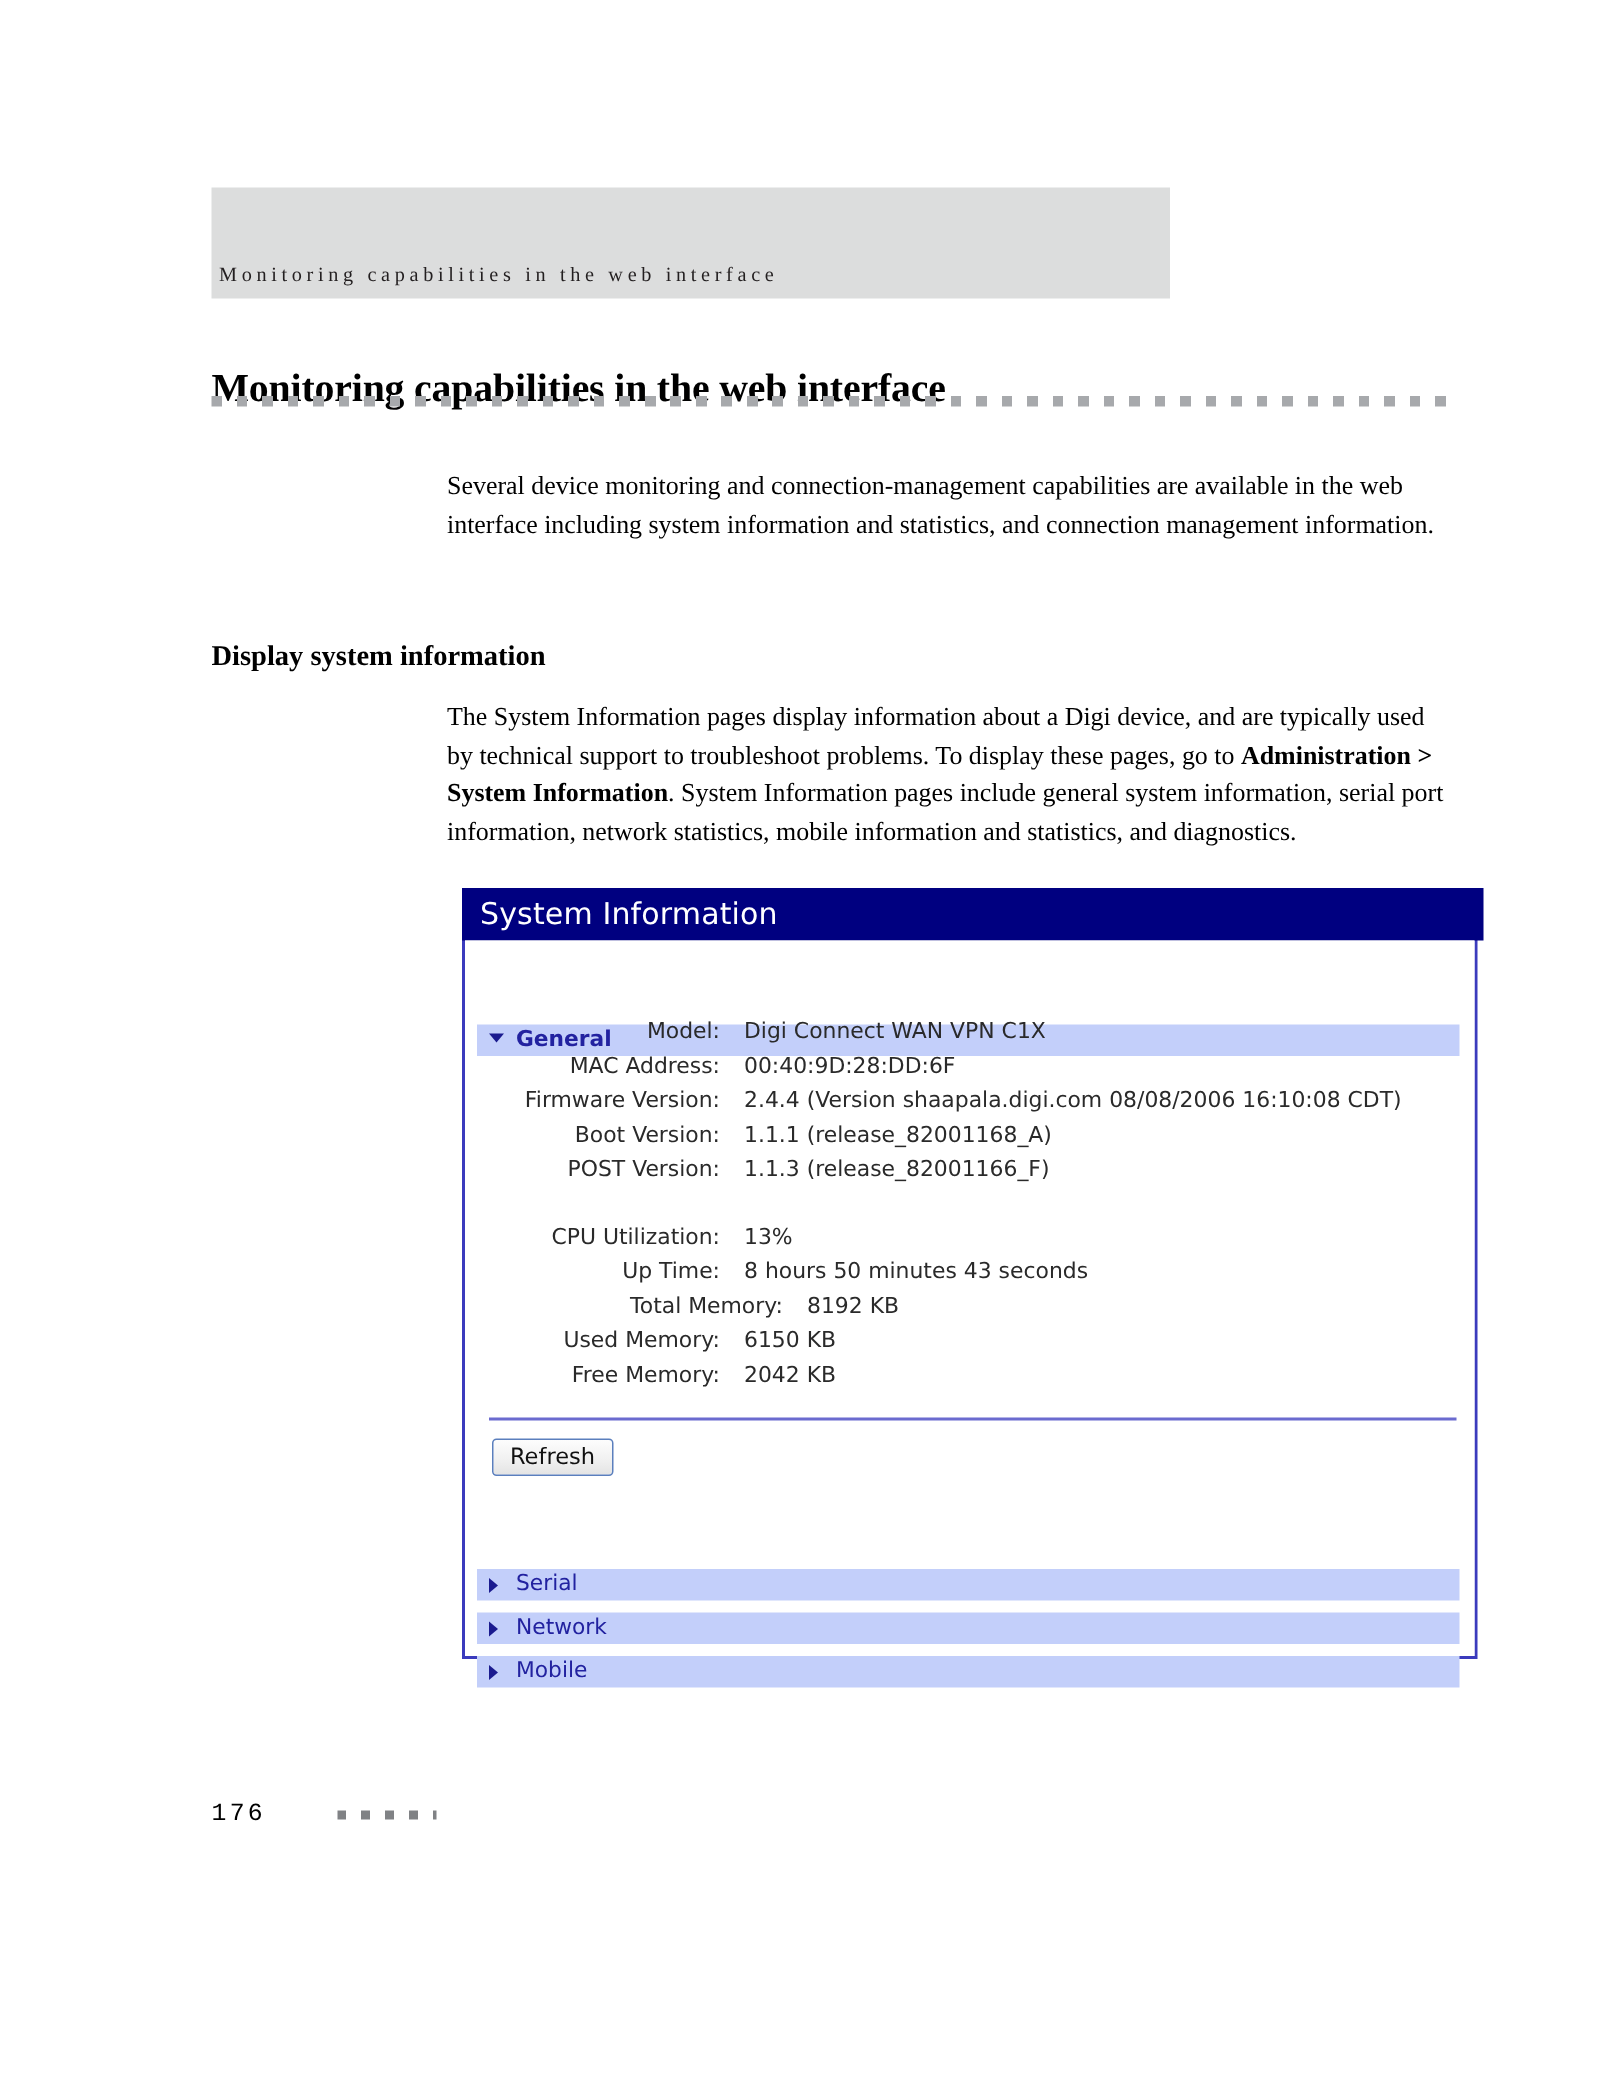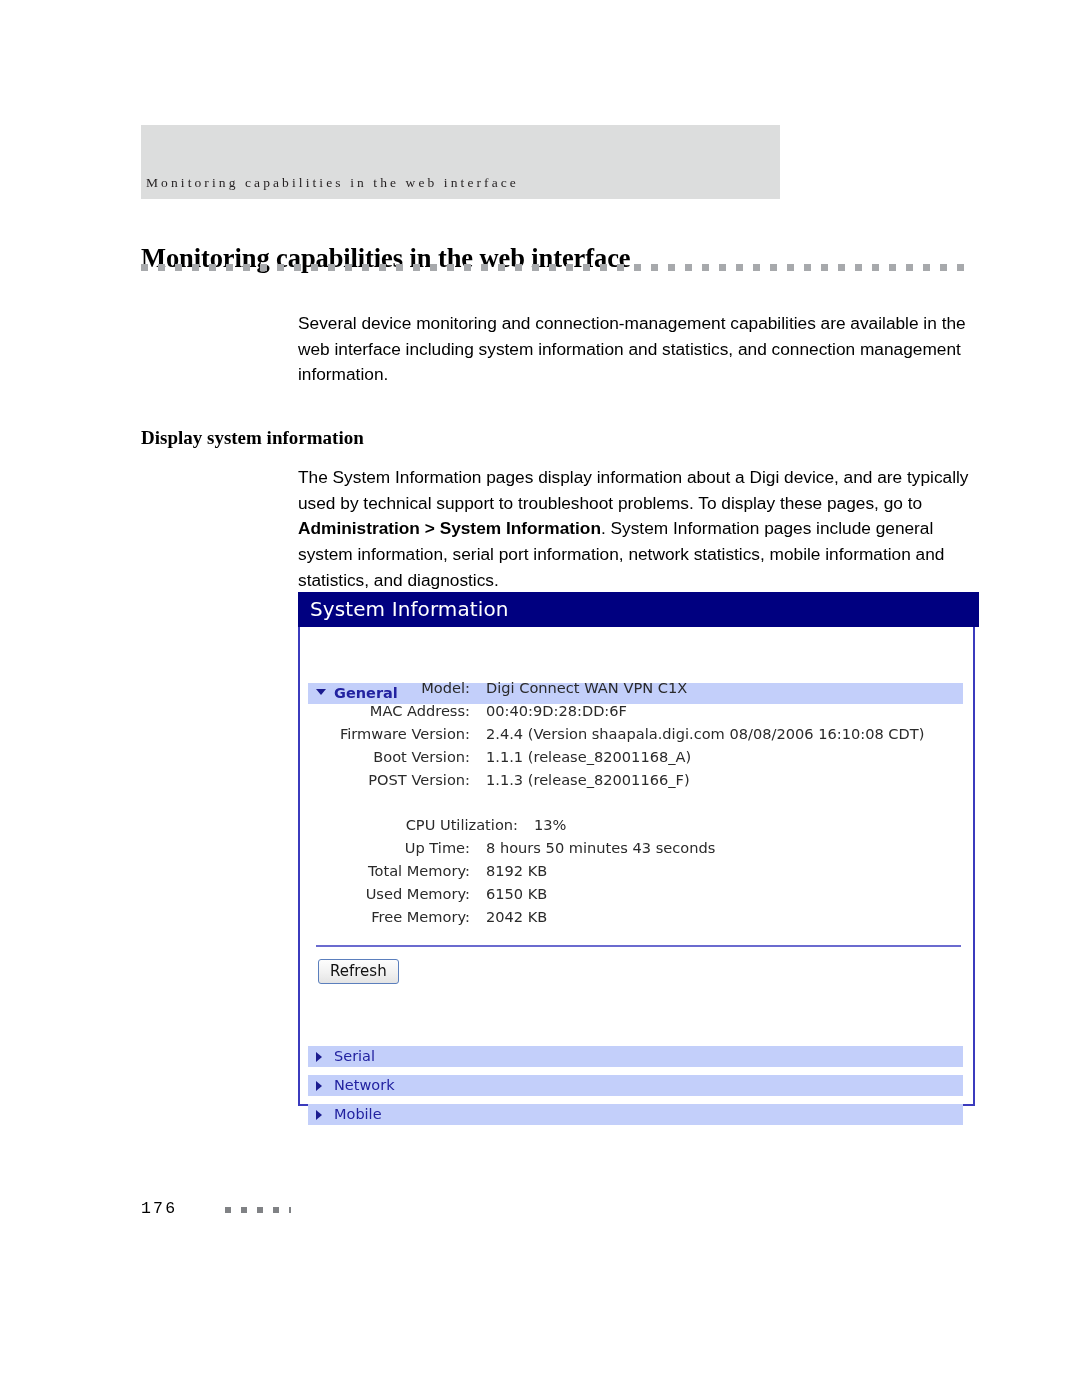--- a/index.html
+++ b/index.html
@@ -61,21 +61,21 @@
         to right,
         #a7a9ac 0px, #a7a9ac 7px,
         rgba(0,0,0,0) 7px, rgba(0,0,0,0) 17px);
   }
 
   
   .para {
     position: absolute;
     left: 298px;
     width: 672px;
-    font-family: Liberation Sans, sans-serif;
+    font-family: Liberation Serif, serif;
     font-size: 17.3px;
     line-height: 25.6px;
     color: #000000;
     text-align: left;
   }
   #intro-paragraph { top: 294px; }
   #section-paragraph { top: 448px; }
 
   .sub-heading {
     position: absolute;
@@ -84,21 +84,21 @@
     font-family: "Liberation Serif", "DejaVu Serif", serif;
     font-weight: bold;
     font-size: 19px;
     color: #000000;
     white-space: nowrap;
   }
 
   
   .screenshot {
     position: absolute;
-    left: 298px;
+    left: 308px;
     top: 592px;
     width: 677px;
     height: 514px;
     background: #ffffff;
     border: 2px solid #3b3bbd;
     box-sizing: border-box;
     font-family: "DejaVu Sans", "Liberation Sans", sans-serif;
   }
   .app-titlebar {
     position: absolute;
@@ -290,29 +290,29 @@
         <span class="info-label">Boot Version:</span>
         <span class="info-value">1.1.1  (release_82001168_A)</span>
       </div>
       <div class="info-row" style="top:144px;">
         <span class="info-label">POST Version:</span>
         <span class="info-value">1.1.3  (release_82001166_F)</span>
       </div>
     </div>
 
     <div class="info-grid">
-      <div class="info-row" style="top:189px;margin-left:48px;">
+      <div class="info-row" style="top:189px;">
         <span class="info-label">CPU Utilization:</span>
         <span class="info-value">13%</span>
       </div>
       <div class="info-row" style="top:212px;">
         <span class="info-label">Up Time:</span>
         <span class="info-value">8 hours 50 minutes 43 seconds</span>
       </div>
-      <div class="info-row" style="top:235px;">
+      <div class="info-row" style="top:235px;margin-left:42px;">
         <span class="info-label">Total Memory:</span>
         <span class="info-value">8192 KB</span>
       </div>
       <div class="info-row" style="top:258px;">
         <span class="info-label">Used Memory:</span>
         <span class="info-value">6150 KB</span>
       </div>
       <div class="info-row" style="top:281px;">
         <span class="info-label">Free Memory:</span>
         <span class="info-value">2042 KB</span>

